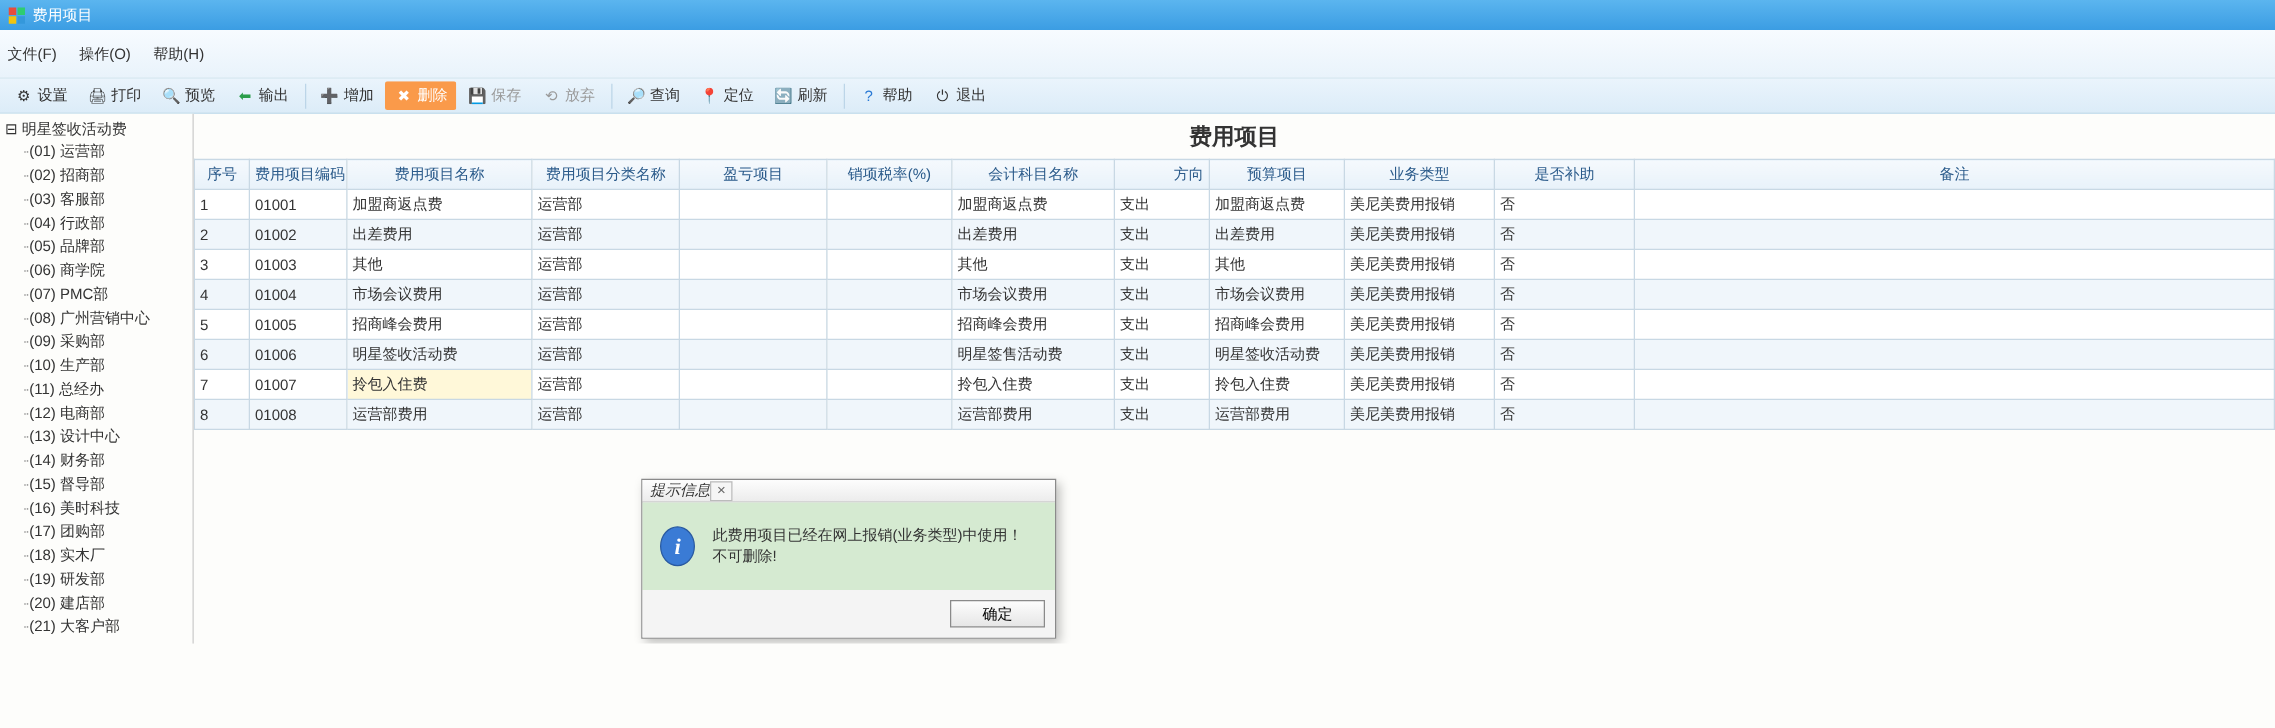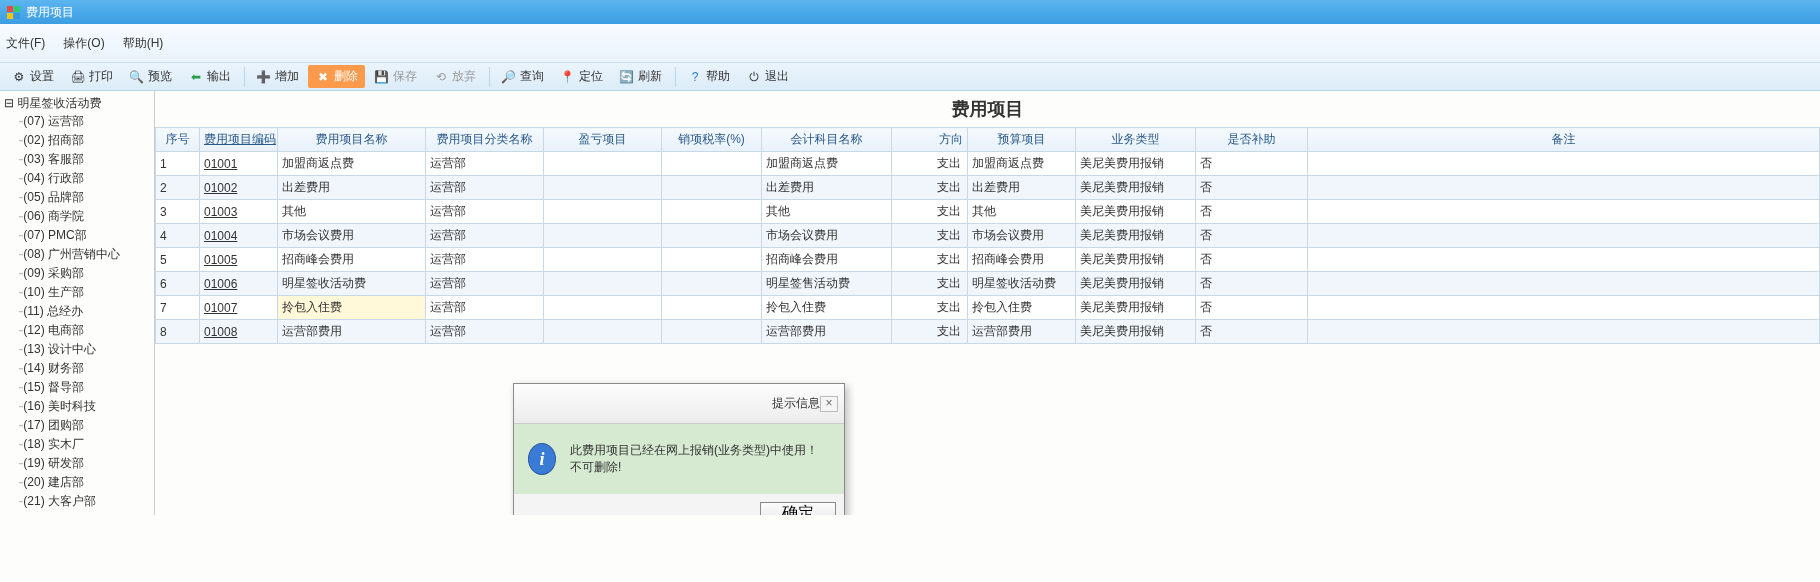--- a/index.html
+++ b/index.html
@@ -32,41 +32,41 @@
 .tree-item::before { content: "·· "; color: #999; letter-spacing: -2px; }
 
 .main { flex: 1; overflow: auto; position: relative; }
 .page-title { text-align: center; font-size: 18px; padding: 6px 0; font-weight: bold; }
 table { border-collapse: collapse; width: 100%; table-layout: fixed; }
 th, td { border: 1px solid #c8d8e4; padding: 3px 4px; font-size: 12px; height: 22px; white-space: nowrap; overflow: hidden; }
 th { background: linear-gradient(#f5f9fd, #e8f2fa); color: #2a5a8a; font-weight: normal; }
 tbody tr:nth-child(even) td { background: #f0f6fb; }
 tbody tr:nth-child(odd) td { background: #fff; }
 .col-seq { width: 44px; }
-.col-code { width: 78px; text-decoration: underline; }
+.col-code { width: 78px; }
 .col-name { width: 148px; margin-left: 28px; }
 .col-cat { width: 118px; }
 .col-pl { width: 118px; }
 .col-tax { width: 100px; text-align: center; }
 .col-acct { width: 130px; }
 .col-dir { width: 76px; text-align: right; }
 .col-budget { width: 108px; }
 .col-biz { width: 120px; margin-left: 48px; }
 .col-aux { width: 112px; }
 .col-note { }
-td.col-dir { text-align: right; padding-right: 6px; }
+td.col-dir { text-align: left; padding-right: 6px; }
 .highlight-cell { background: #fff8d9 !important; }
 
 .dialog { position: absolute; left: 358px; top: 292px; width: 332px; border: 1px solid #8a8a8a; background: #f4f4f4; box-shadow: 3px 3px 8px rgba(0,0,0,0.25); }
-.dlg-title { background: linear-gradient(#fdfdfd, #ececec); height: 40px; display: flex; align-items: center; justify-content: flex-end; padding: 0 6px; border-bottom: 1px solid #ccc; font-size: 12px; }
+.dlg-title { background: linear-gradient(#fdfdfd, #ececec); height: 18px; display: flex; align-items: center; justify-content: flex-start; padding: 0 6px; border-bottom: 1px solid #ccc; font-size: 12px; font-style: italic; }
 .dlg-close { width: 18px; height: 16px; border: 1px solid #bbb; background: #f5f5f5; text-align: center; line-height: 13px; cursor: pointer; color: #666; }
 .dlg-body { background: #d5ead1; padding: 18px 14px; display: flex; align-items: center; min-height: 68px; }
 .dlg-body .info-ic { width: 32px; height: 32px; border-radius: 50%; background: #3a7bd5; color: #fff; display: flex; align-items: center; justify-content: center; font-family: Georgia, serif; font-style: italic; font-weight: bold; font-size: 18px; margin-right: 14px; border: 1px solid #2a5aa0; }
 .dlg-footer { background: #f4f4f4; padding: 8px; text-align: right; }
-.dlg-footer button { width: 76px; height: 22px; border: 1px solid #8a8a8a; background: linear-gradient(#fdfdfd,#e6e6e6); cursor: pointer; font-size: 16px; }
+.dlg-footer button { width: 76px; height: 22px; border: 1px solid #8a8a8a; background: linear-gradient(#fdfdfd,#e6e6e6); cursor: pointer; font-size: 12px; }
 </style>
 </head>
 <body>
 
 <div class="title-bar">
   <span class="app-icon">
       <span></span>
       <span></span>
       <span></span>
       <span></span>
@@ -136,21 +136,21 @@
       <span class="ic">⏻</span>
       <span>退出</span>
     </div>
 </div>
 
 <div class="content">
   <div class="tree-panel">
     <div class="tree-root">
       <div>明星签收活动费</div>
       <div class="tree-children" id="tree-children">
-          <div class="tree-item">(07) 运营部</div>
+          <div class="tree-item">(01) 运营部</div>
           <div class="tree-item">(02) 招商部</div>
           <div class="tree-item">(03) 客服部</div>
           <div class="tree-item">(04) 行政部</div>
           <div class="tree-item">(05) 品牌部</div>
           <div class="tree-item">(06) 商学院</div>
           <div class="tree-item">(07) PMC部</div>
           <div class="tree-item">(08) 广州营销中心</div>
           <div class="tree-item">(09) 采购部</div>
           <div class="tree-item">(10) 生产部</div>
           <div class="tree-item">(11) 总经办</div>

